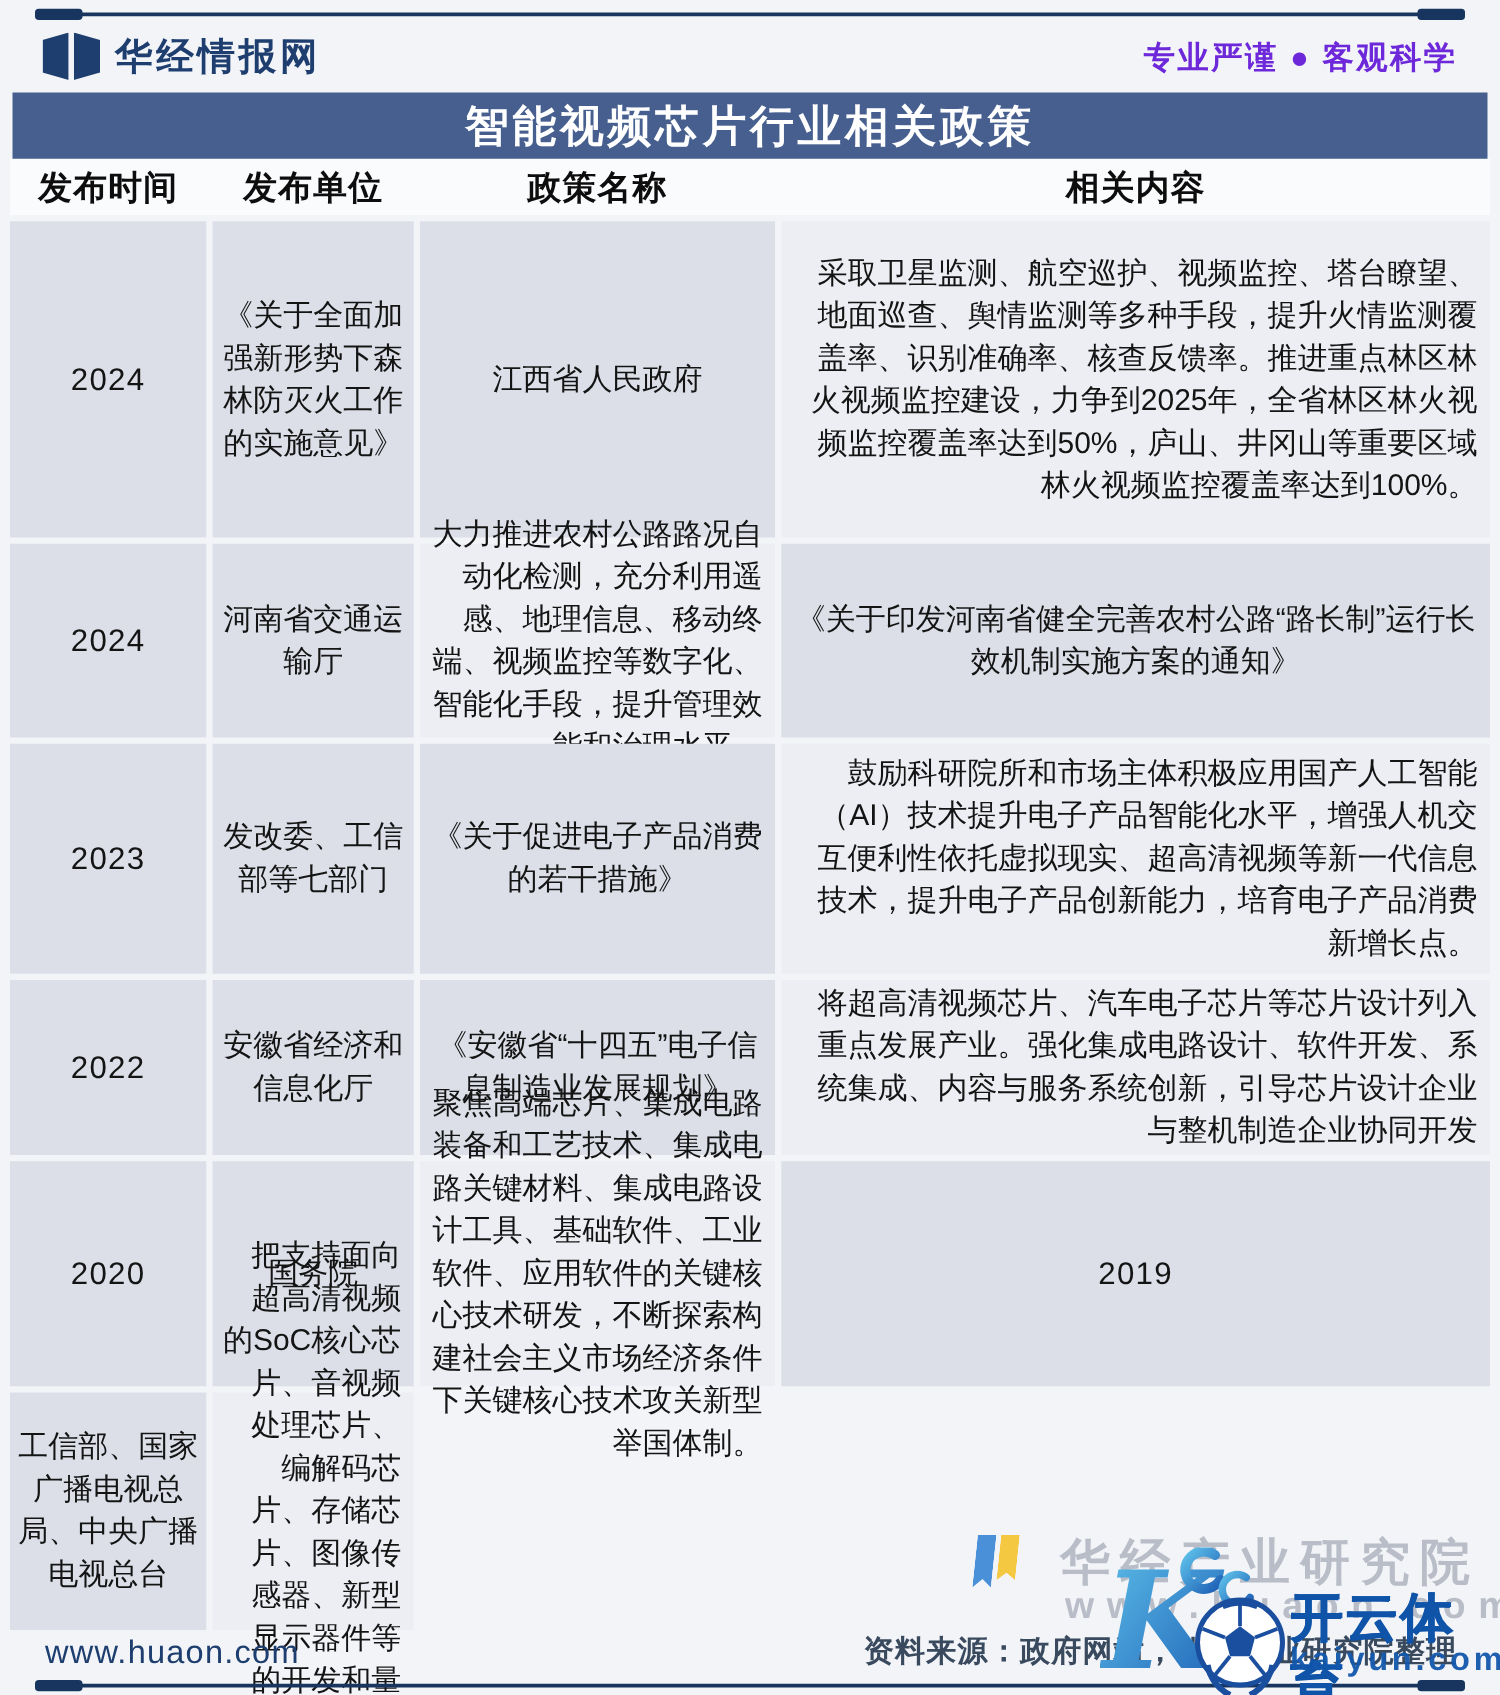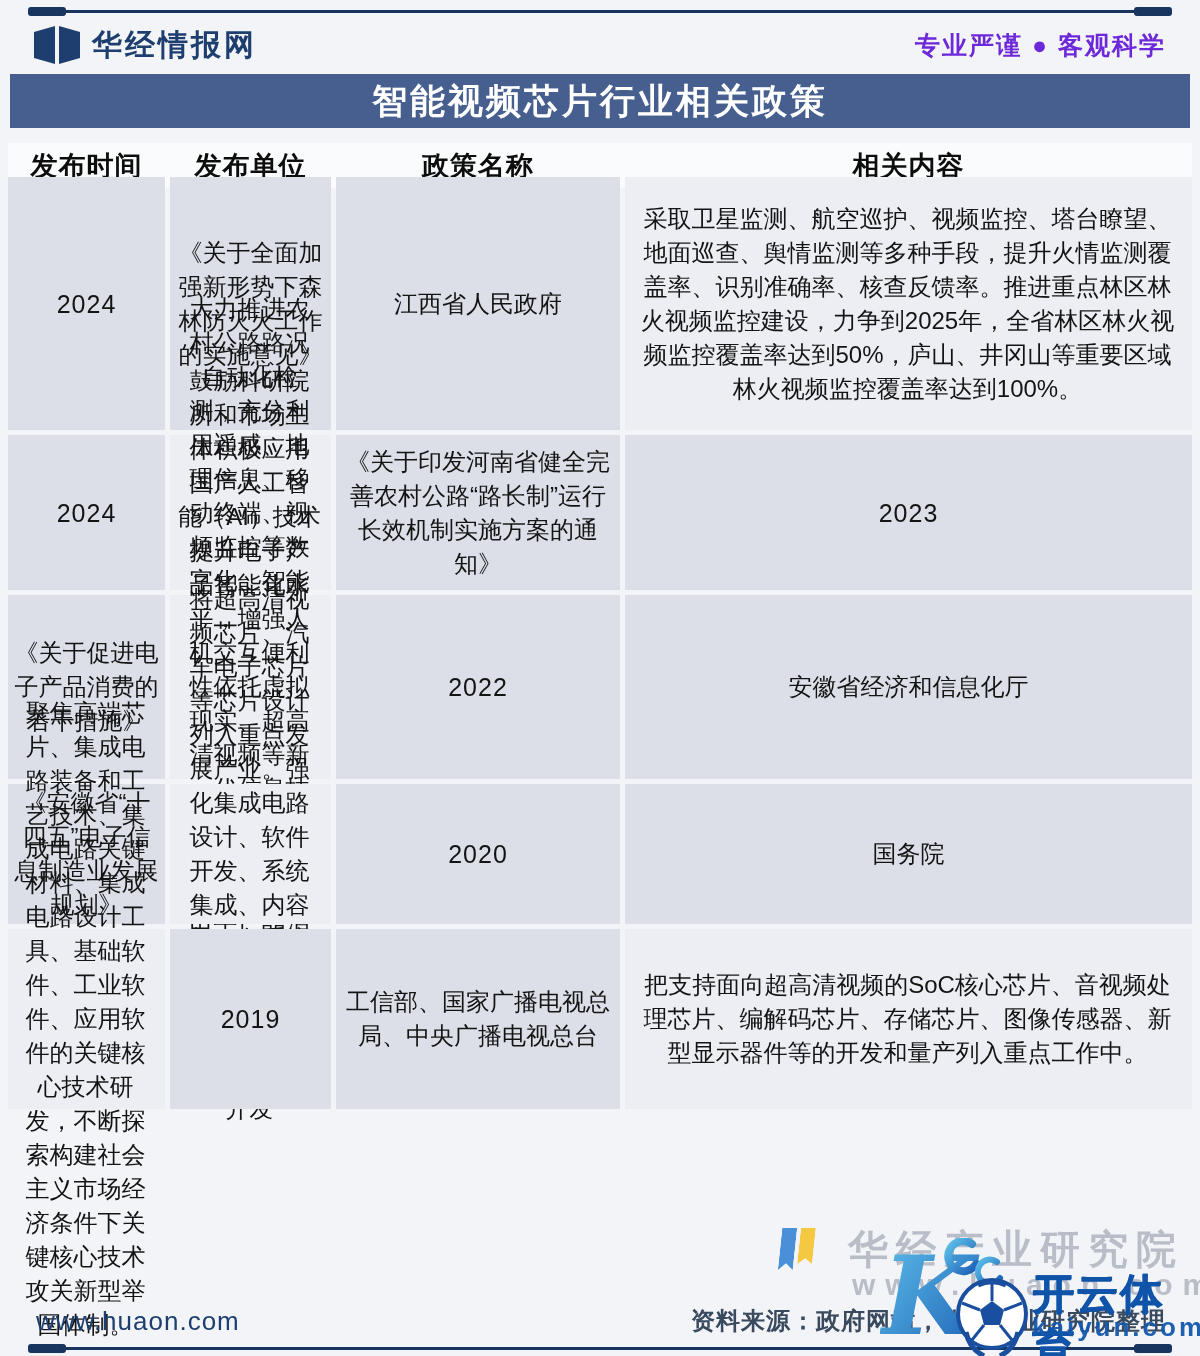--- a/index.html
+++ b/index.html
@@ -36,33 +36,33 @@
   .tagline { font-size:25px; font-weight:700; color:#6d28d9; letter-spacing:2px; }
 
   
   .titlebar { position:absolute; top:74px; left:10px; width:1180px; height:54px;
               background:#465f8e; display:flex; align-items:center; justify-content:center; }
   .titlebar .t { color:#ffffff; font-size:35px; font-weight:700; letter-spacing:3px; }
 
   
   .colhdr { position:absolute; top:127px; left:8px; width:1184px; height:45px;
             background:#fafbfd; display:grid;
-            grid-template-columns:157px 161px 284px 1fr; column-gap:5px;margin-top:16px; }
+            grid-template-columns:157px 161px 284px 1fr; column-gap:5px; }
   .colhdr div { display:flex; align-items:center; justify-content:center;
                 font-size:27px; font-weight:700; color:#0d0d0d; letter-spacing:1px; }
 
   
   .tbl { position:absolute; top:177px; left:8px; width:1184px;
          display:grid; grid-template-columns:157px 161px 284px 1fr;
          grid-template-rows:253px 155px 184px 140px 180px 190px;
          gap:5px; }
   .cell { display:flex; align-items:center; justify-content:center;
           font-size:24px; line-height:34px; color:#141414; text-align:center; }
   .cell.c1, .cell.c2, .cell.c3 { background:#dcdfe8; }
-  .cell.c4 { background:#eceef3; justify-content:flex-start; text-align:center;
+  .cell.c4 { background:#eceef3; justify-content:flex-start; text-align:right;
              padding:6px 10px 6px 8px; }
   .cell.c1 { font-size:25px; letter-spacing:1px; }
   .cell.c2, .cell.c3 { padding:4px 6px; }
 
   
   .ftr { position:absolute; top:1300px; left:36px; right:34px; height:42px;
          display:flex; align-items:center; justify-content:space-between; }
   .site { font-size:26px; color:#1d3e6e; letter-spacing:1px; }
   .source { font-size:24px; font-weight:700; color:#3a4a5e; letter-spacing:1px; }
 
@@ -116,24 +116,26 @@
     <div>相关内容</div>
   </div>
 
   <div class="tbl">
     <div class="cell c1">2024</div>
     <div class="cell c3">《关于全面加强新形势下森林防灭火工作的实施意见》</div>
     <div class="cell c2">江西省人民政府</div>
     <div class="cell c4">采取卫星监测、航空巡护、视频监控、塔台瞭望、地面巡查、舆情监测等多种手段，提升火情监测覆盖率、识别准确率、核查反馈率。推进重点林区林火视频监控建设，力争到2025年，全省林区林火视频监控覆盖率达到50%，庐山、井冈山等重要区域林火视频监控覆盖率达到100%。</div>
 
     <div class="cell c1">2024</div>
+    <div class="cell c2">河南省交通运输厅</div>
     <div class="cell c4">大力推进农村公路路况自动化检测，充分利用遥感、地理信息、移动终端、视频监控等数字化、智能化手段，提升管理效能和治理水平。</div>
     <div class="cell c3">《关于印发河南省健全完善农村公路“路长制”运行长效机制实施方案的通知》</div>
 
     <div class="cell c1">2023</div>
+    <div class="cell c2">发改委、工信部等七部门</div>
     <div class="cell c3">《关于促进电子产品消费的若干措施》</div>
     <div class="cell c4">鼓励科研院所和市场主体积极应用国产人工智能（AI）技术提升电子产品智能化水平，增强人机交互便利性依托虚拟现实、超高清视频等新一代信息技术，提升电子产品创新能力，培育电子产品消费新增长点。</div>
 
     <div class="cell c1">2022</div>
     <div class="cell c2">安徽省经济和信息化厅</div>
     <div class="cell c3">《安徽省“十四五”电子信息制造业发展规划》</div>
     <div class="cell c4">将超高清视频芯片、汽车电子芯片等芯片设计列入重点发展产业。强化集成电路设计、软件开发、系统集成、内容与服务系统创新，引导芯片设计企业与整机制造企业协同开发</div>
 
     <div class="cell c1">2020</div>
     <div class="cell c2">国务院</div>

